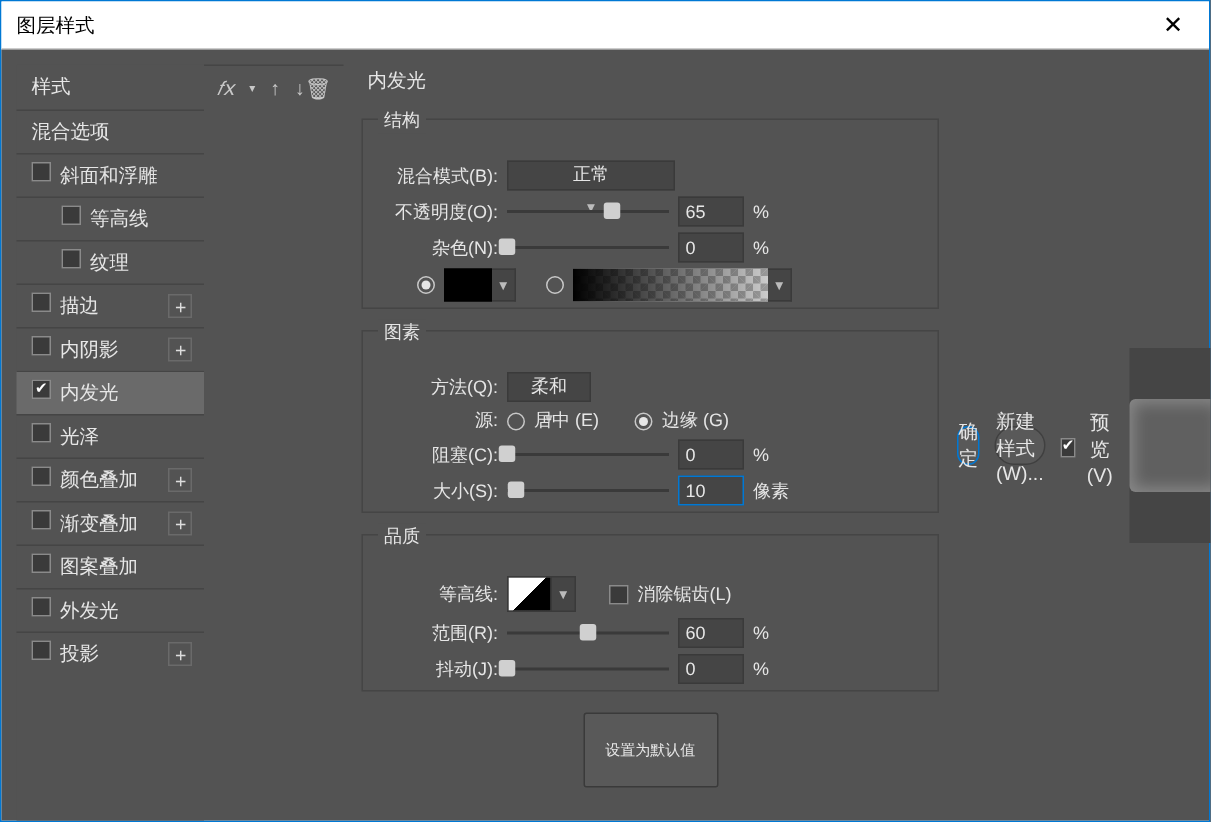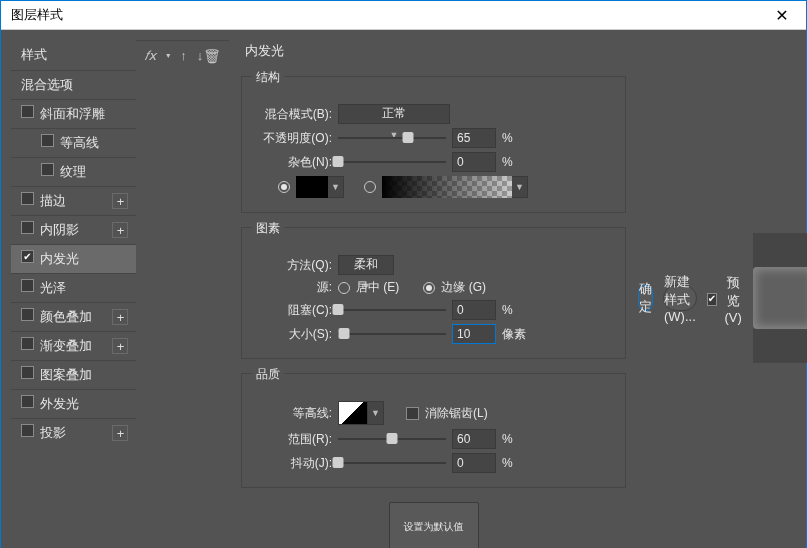--- a/index.html
+++ b/index.html
@@ -17,21 +17,21 @@
   .style-row.selected { background: #6a6a6a; }
   .style-row-left { display: flex; gap: 6px; }
   .chk { width: 13px; height: 13px; border: 1px solid #8a8a8a; background: #3a3a3a; display: inline-flex; align-items: center; justify-content: center; font-size: 10px; color: #fff; }
   .chk.checked::after { content: "✔"; font-size: 10px; line-height: 10px; }
   .plus-btn { width: 16px; height: 16px; display: flex; align-items: center; justify-content: center; font-size: 13px; color: #ddd; border: 1px solid #6a6a6a; }
   .left-footer { height: 30px; border-top: 1px solid #454545; display: flex; align-items: center; padding: 0 8px; justify-content: space-between; color: #c8c8c8; font-size: 13px; }
   .left-footer-left { display: flex; gap: 10px; align-items: center; }
   .trash { font-size: 14px; }
   .mid-col { flex: 1; display: flex; flex-direction: column; gap: 8px; color: #e6e6e6; font-size: 12px; }
   .section-title { font-size: 13px; padding: 2px 4px; }
-  .fieldset { border: 1px solid #454545; padding: 8px 10px 10px 10px; position: relative; margin-top: 6px; }
+  .fieldset { border: 1px solid #454545; padding: 8px 10px 0 10px; position: relative; margin-top: 6px; }
   .legend { position: relative; top: -16px; margin-bottom: -12px; display: inline-block; background: #535353; padding: 0 4px; font-size: 12px; }
   .row { display: flex; align-items: center; gap: 6px; margin: 4px 0; }
   .row-label { text-align: right; font-size: 12px; white-space: nowrap; }
   .w80 { width: 80px; }
   .select { background: #454545; border: 1px solid #3a3a3a; color: #e6e6e6; height: 20px; font-size: 12px; padding: 0 4px; display: flex; align-items: center; justify-content: space-between; gap: 8px; flex-direction: column; }
   .select .caret { font-size: 9px; color: #bbb; }
   .select.wide { width: 112px; }
   .select.small { width: 56px; }
   .slider { flex: 0 0 108px; height: 14px; position: relative; }
   .slider-track { position: absolute; top: 6px; left: 0; right: 0; height: 2px; background: #3a3a3a; }

